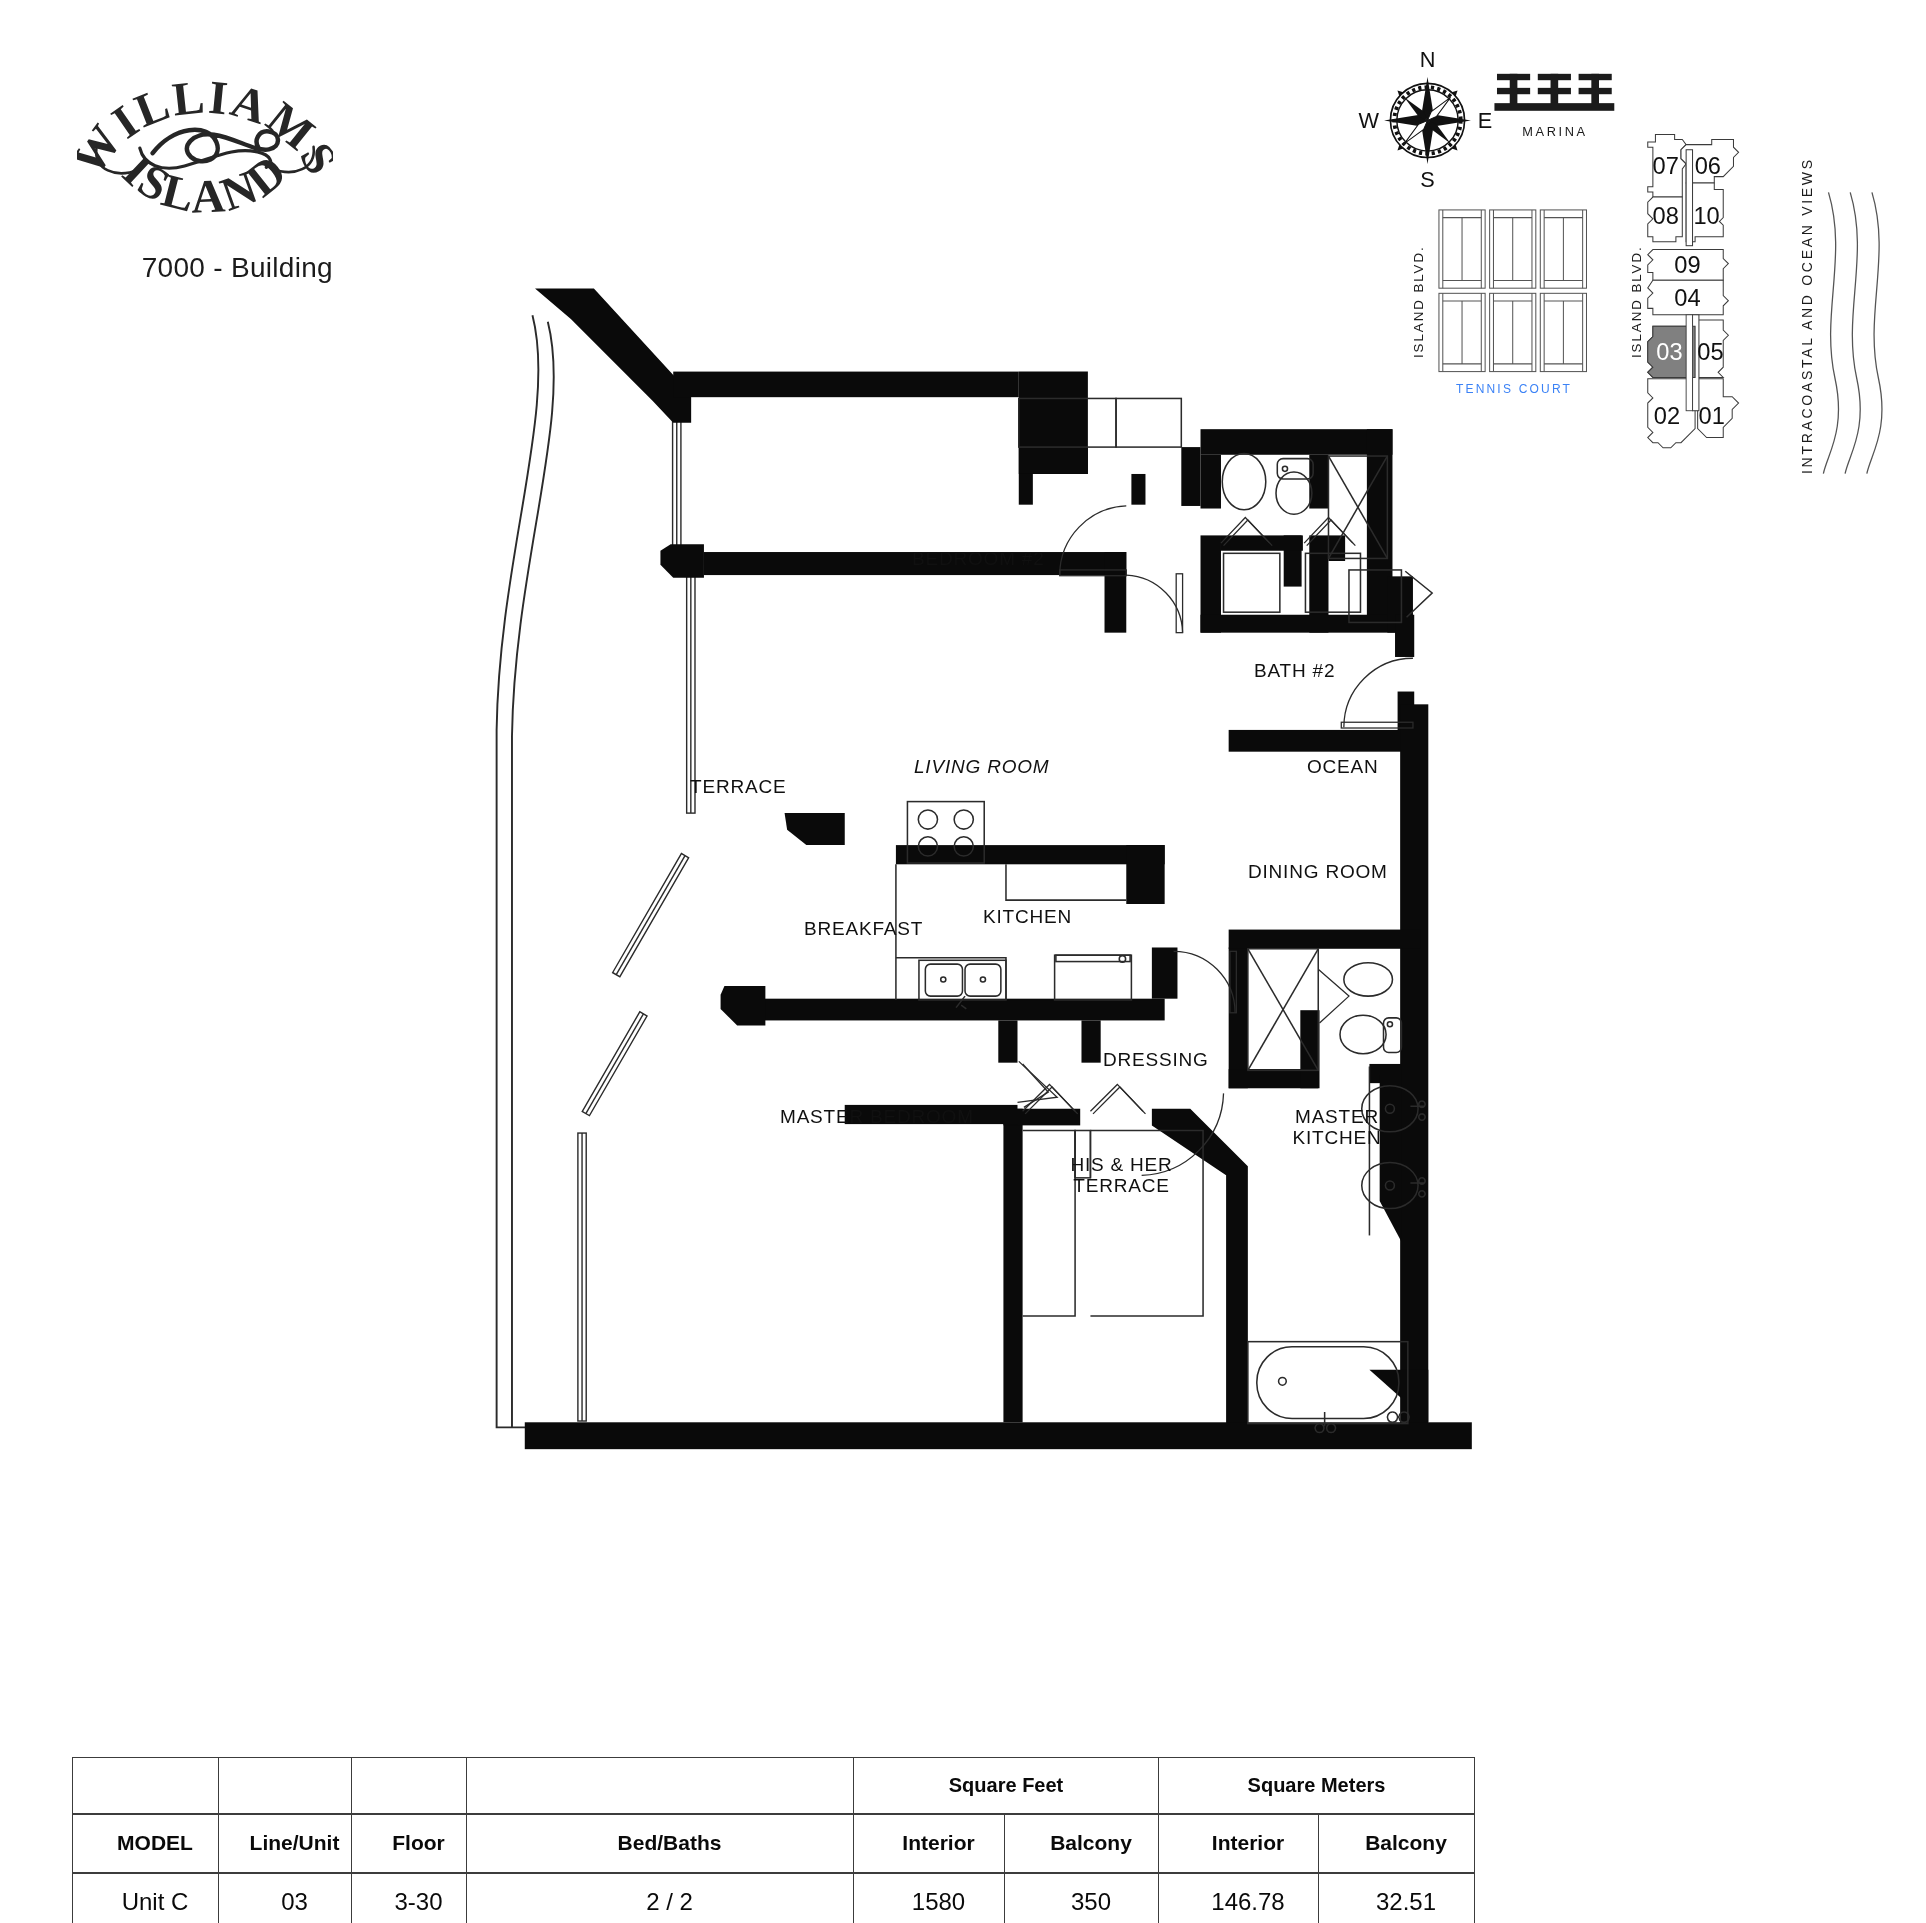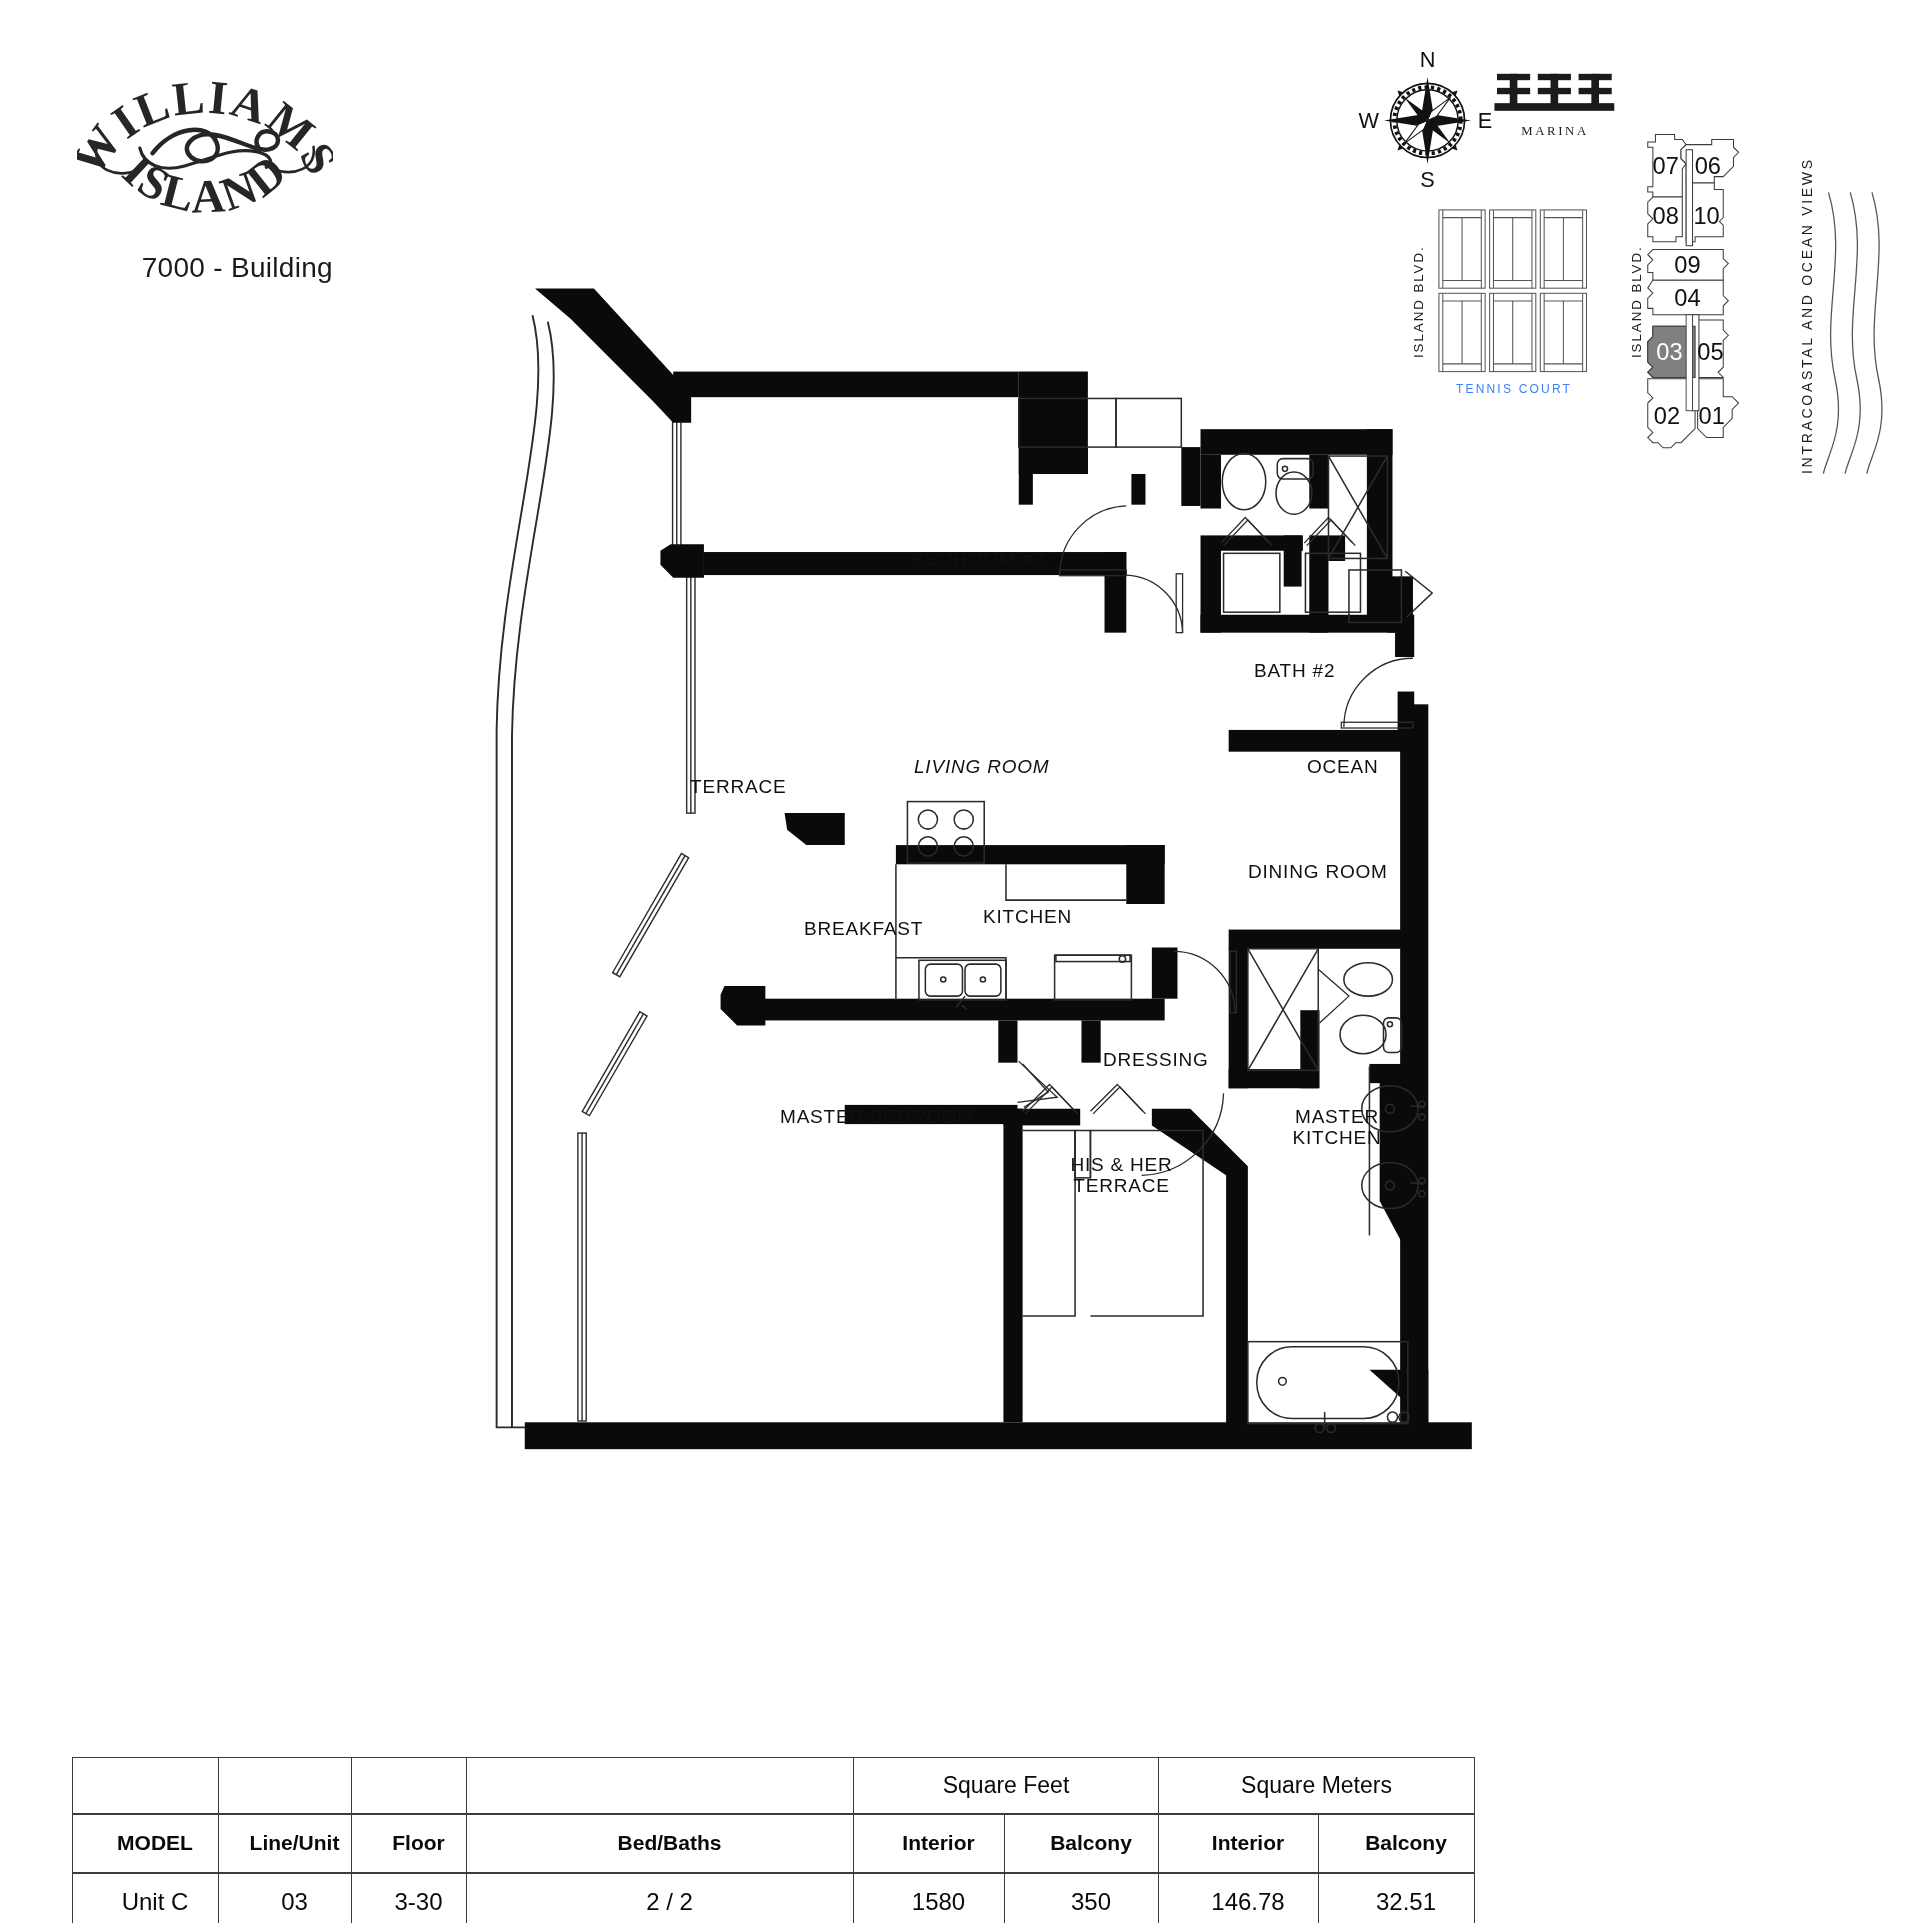--- a/index.html
+++ b/index.html
@@ -31,21 +31,21 @@
   
   #compass-block {
     position: absolute; left: 1357px; top: 45px;
     width: 141px; height: 147px;
   }
   #compass-svg { width: 141px; height: 147px; }
 
   
   #marina-block {
     position: absolute; left: 1491px; top: 70px;
-    width: 128px; height: 83px; font-family: Liberation Serif, serif;
+    width: 128px; height: 83px;
   }
   #marina-svg { width: 122px; height: 51px; display:block; margin: 0 auto;}
   #marina-label {
     text-align: center; font-size: 12.8px; letter-spacing: 2.6px;
     margin-top: 2.6px; color: #1b1b1b;
   }
 
   
   #tennis-block {
     position: absolute; left: 1402px; top: 208px;
@@ -111,21 +111,21 @@
     table-layout: fixed;
   }
   table.specs td {
     border: 1.3px solid #3c3c3c;
     text-align: center;
     vertical-align: middle;
     color: #0a0a0a;
     font-family: "Liberation Sans", sans-serif;
   }
   td.empty-cell { border: none; }
-  td.grp-head { font-size: 23px; font-weight: normal; height: 56px; }
+  td.grp-head { font-size: 20px; font-weight: bold; height: 56px; }
   td.col-head { font-size: 21px; font-weight: bold; height: 59px; }
   td.val-cell { font-size: 24px; height: 59px; }
   tr.thickline td { border-top-width: 2.6px; padding-left: 20px; }
   tr.bottomline td { border-bottom-width: 2.6px; }
 </style>
 </head>
 <body>
 
 <div id="logo-block">
   <svg id="logo-svg" viewBox="0 0 400 310">

